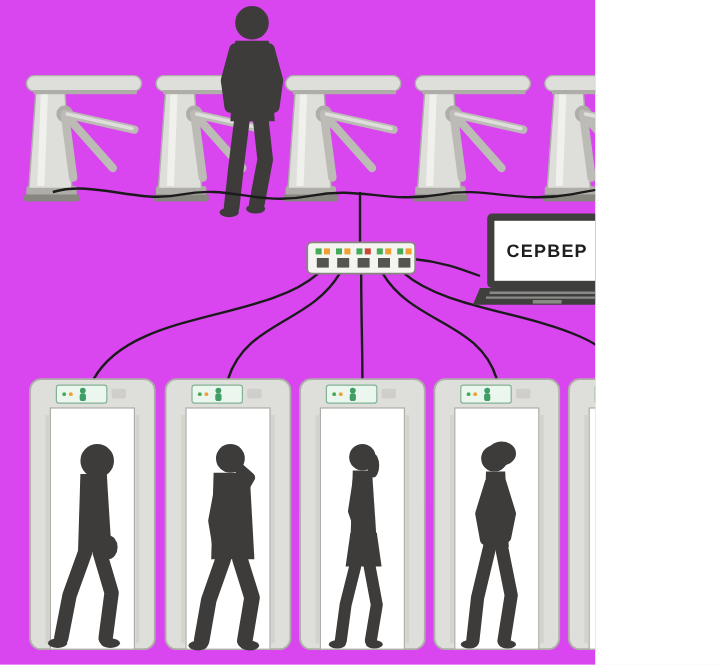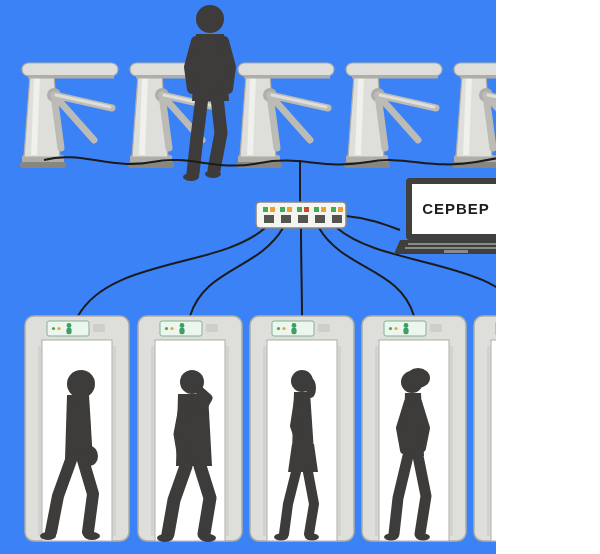--- a/index.html
+++ b/index.html
@@ -1,16 +1,16 @@
 <!DOCTYPE html>
 <html style="--silhouette: #3d3c3a; --frame-light: #dededa; --frame-mid: #aeada8; --frame-dark: #87867f; --arm: #bcbbb6; --wire: #1b1b1b; --panel-bg: #eaf6ee; --panel-border: #84b294; --panel-person: #3f9e63; --led-green: #44aa55; --led-orange: #f0a030; --led-red: #cc4433; --laptop-dark: #3f3f3d; --screen-bg: #ffffff; --screen-text: #1e1e1e;"><head>
 <meta charset="utf-8">
 <style>
   html,body{margin:0;padding:0;background:#ffffff;}
-  .stage{position:relative;width:496px;height:554px;background:#3b82f6;overflow:hidden;
+  .stage{position:relative;width:496px;height:554px;background:#d946ef;overflow:hidden;
          font-family:"Liberation Sans",sans-serif;}
   svg{display:block}
   .frame-light{fill:var(--frame-light);stroke:var(--frame-mid);stroke-width:1.2;}
   .frame-mid{fill:var(--frame-mid);}
   .frame-dark{fill:var(--frame-dark);}
   .arm{stroke:var(--arm);stroke-width:7;stroke-linecap:round;fill:none;}
   .arm-core{stroke:var(--frame-light);stroke-width:3;stroke-linecap:round;fill:none;}
   .sil{fill:var(--silhouette);}
   .limb{stroke:var(--silhouette);fill:none;stroke-linecap:round;stroke-linejoin:round;}
   .wire{stroke:var(--wire);stroke-width:2;fill:none;}

